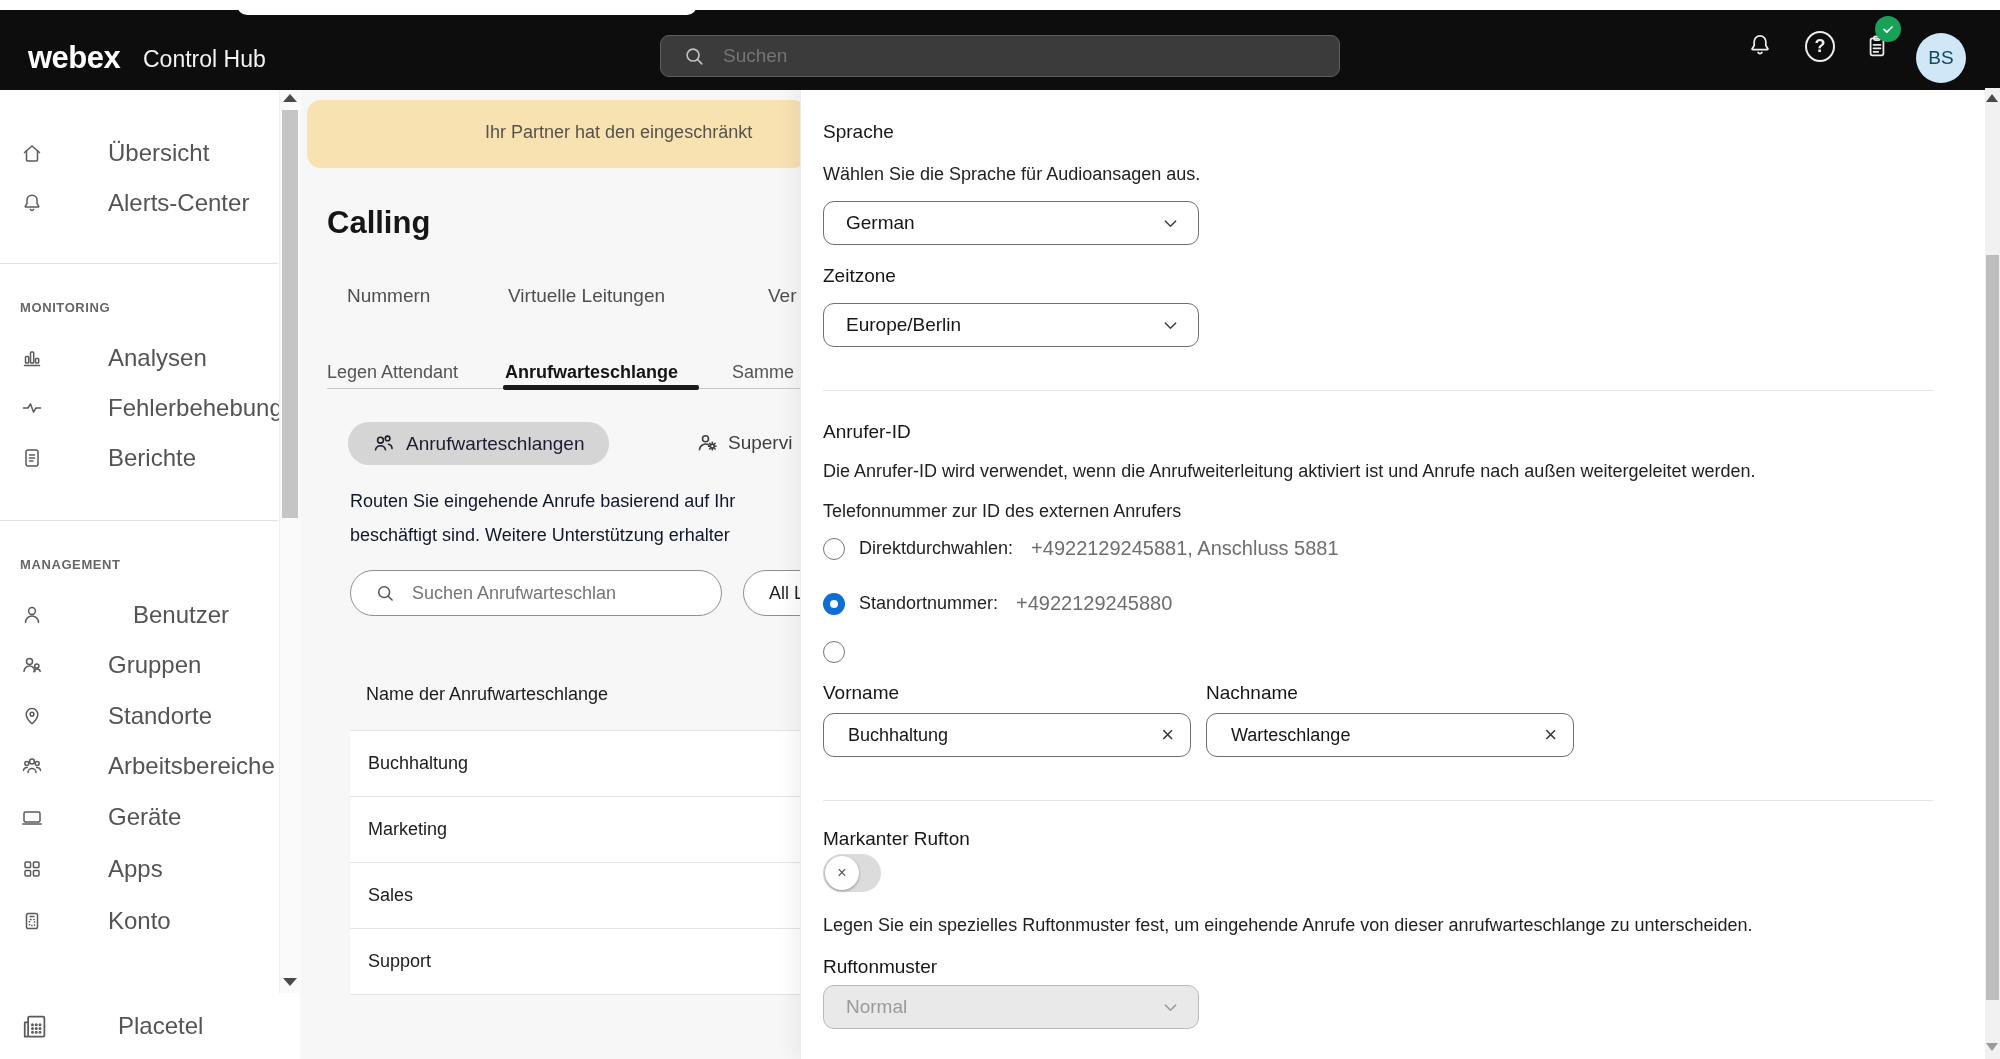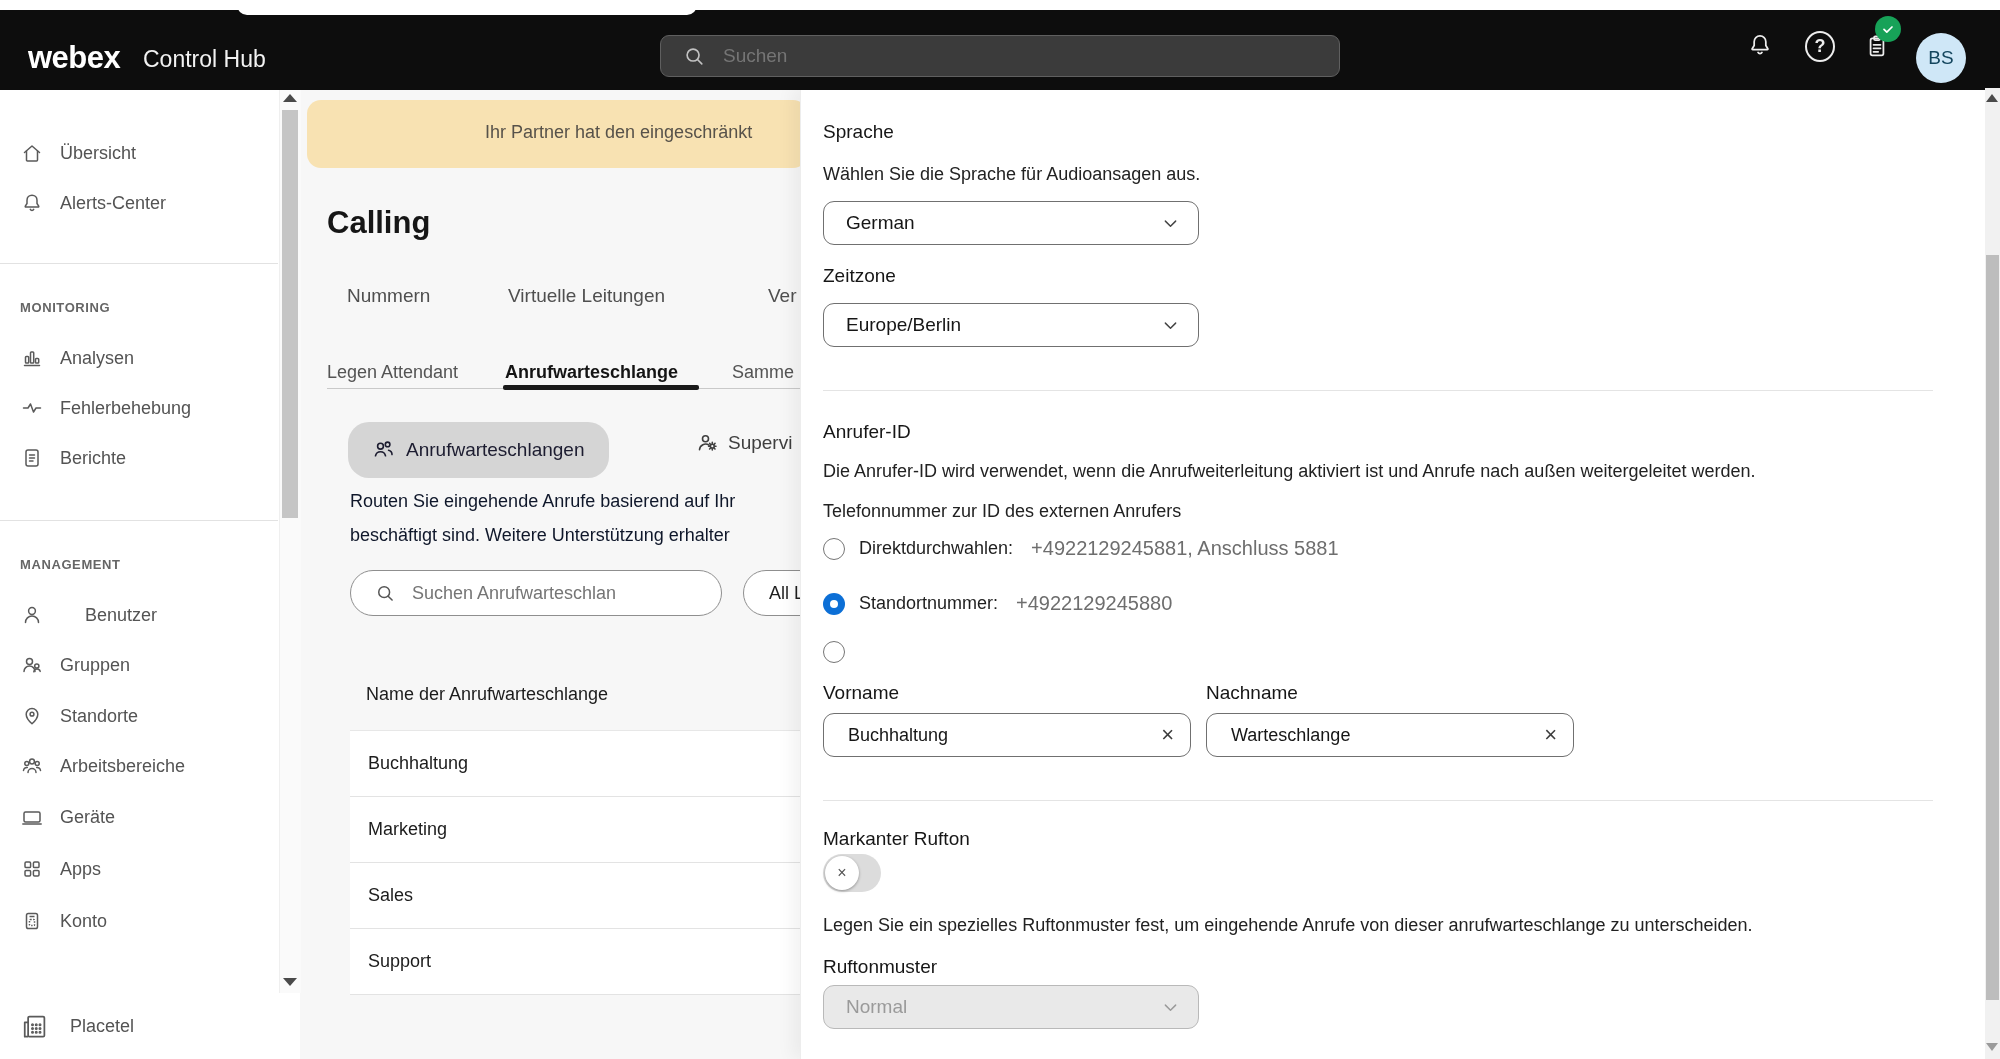--- a/index.html
+++ b/index.html
@@ -18,39 +18,39 @@
   .hdr-search{left:660px;top:25px;width:680px;height:42px;background:#3b3b3b;border:1px solid #5f5f5f;border-radius:9px;display:flex;align-items:center;padding:0 0 0 22px;box-sizing:border-box;}
   .hdr-search input{background:transparent;border:none;outline:none;color:#c9c9c9;font-size:19px;margin-left:16px;width:560px;font-family:"Liberation Sans",sans-serif;}
   .hdr-icon{width:30px;height:30px;display:flex;align-items:center;justify-content:center;}
   .help-circle{width:27px;height:27px;border:2px solid #ededed;border-radius:50%;color:#ededed;font-size:18px;font-weight:700;display:flex;align-items:center;justify-content:center;}
   .avatar{left:1916px;top:23px;width:50px;height:50px;border-radius:50%;background:#cfe7f7;color:#14465e;font-size:19px;font-weight:500;display:flex;align-items:center;justify-content:center;}
   .check-badge{left:1875px;top:16px;width:26px;height:26px;border-radius:50%;background:#17a258;display:flex;align-items:center;justify-content:center;z-index:6;}
 
   
   .sidebar{left:0;top:90px;width:300px;height:969px;background:#ffffff;z-index:2;}
   .nav-item{position:absolute;left:20px;height:40px;display:flex;align-items:center;gap:16px;cursor:pointer;}
-  .nav-label{color:#545454;font-size:18px;white-space:nowrap;}
+  .nav-label{color:#545454;font-size:24px;white-space:nowrap;margin-left:48px;}
   .section-label{position:absolute;left:20px;color:#666;font-size:13px;font-weight:700;letter-spacing:0.6px;}
   .side-divider{position:absolute;left:0;width:278px;height:1px;background:#e2e2e2;}
   .side-scroll-track{position:absolute;left:279px;top:-2px;width:21px;height:905px;background:#fafafa;border-left:1px solid #efefef;}
   .side-scroll-thumb{position:absolute;left:2px;top:22px;width:16px;height:408px;background:#c5c5c5;}
   .tri-up{width:0;height:0;border-left:7px solid transparent;border-right:7px solid transparent;border-bottom:8px solid #4a4a4a;}
   .tri-down{width:0;height:0;border-left:7px solid transparent;border-right:7px solid transparent;border-top:8px solid #4a4a4a;}
 
   
   .main{left:300px;top:88px;width:1700px;height:971px;background:#f7f7f7;z-index:1;}
   .banner{position:absolute;left:7px;top:12px;width:500px;height:68px;background:#f8e2b2;border-radius:14px;}
   .banner span{position:absolute;left:178px;top:22px;font-size:18px;color:#57524a;white-space:nowrap;}
   .page-title{position:absolute;left:27px;top:117px;font-size:31px;font-weight:700;color:#161616;}
   .tab{position:absolute;font-size:19px;color:#4f4f4f;white-space:nowrap;cursor:pointer;}
   .subtab{position:absolute;font-size:18px;color:#545454;white-space:nowrap;cursor:pointer;}
   .subtab.active{color:#141414;font-weight:700;}
   .subtab-line{position:absolute;left:27px;top:300px;width:500px;height:1px;background:#c9c9c9;}
   .subtab-bar{position:absolute;left:203px;top:297px;width:196px;height:5px;background:#1a1a1a;border-radius:2px;}
-  .seg-pill{position:absolute;left:48px;top:334px;height:56px;background:#d5d5d5;border-radius:21px;display:flex;align-items:center;gap:10px;padding:0 24px;cursor:pointer;}
+  .seg-pill{position:absolute;left:48px;top:334px;height:43px;background:#d5d5d5;border-radius:21px;display:flex;align-items:center;gap:10px;padding:0 24px;cursor:pointer;}
   .seg-pill span{font-size:19px;font-weight:500;color:#1c1c30;}
   .seg2{position:absolute;left:395px;top:334px;height:42px;display:flex;align-items:center;gap:9px;cursor:pointer;}
   .seg2 span{font-size:19px;color:#3f3f3f;}
   .desc-line{position:absolute;left:50px;font-size:18px;color:#0f172a;white-space:nowrap;text-align:right;}
   .q-search{position:absolute;left:50px;top:482px;width:372px;height:46px;background:#fff;border:1px solid #8f8f8f;border-radius:23px;display:flex;align-items:center;padding-left:24px;box-sizing:border-box;}
   .q-search input{border:none;outline:none;background:transparent;font-size:18px;color:#444;margin-left:15px;width:280px;font-family:"Liberation Sans",sans-serif;}
   .all-btn{position:absolute;left:443px;top:482px;width:130px;height:46px;background:#fff;border:1px solid #8f8f8f;border-radius:23px;display:flex;align-items:center;padding-left:25px;box-sizing:border-box;font-size:18px;color:#1f1f1f;cursor:pointer;}
   .tbl-header{position:absolute;left:66px;top:596px;font-size:18px;color:#1c1c1c;}
   .tbl-rows{position:absolute;left:50px;top:642px;width:1650px;}
   .tbl-row{height:65px;background:#ffffff;border-bottom:1px solid #e3e3e3;display:flex;align-items:center;padding-left:18px;font-size:18px;color:#1c1c1c;cursor:pointer;}

